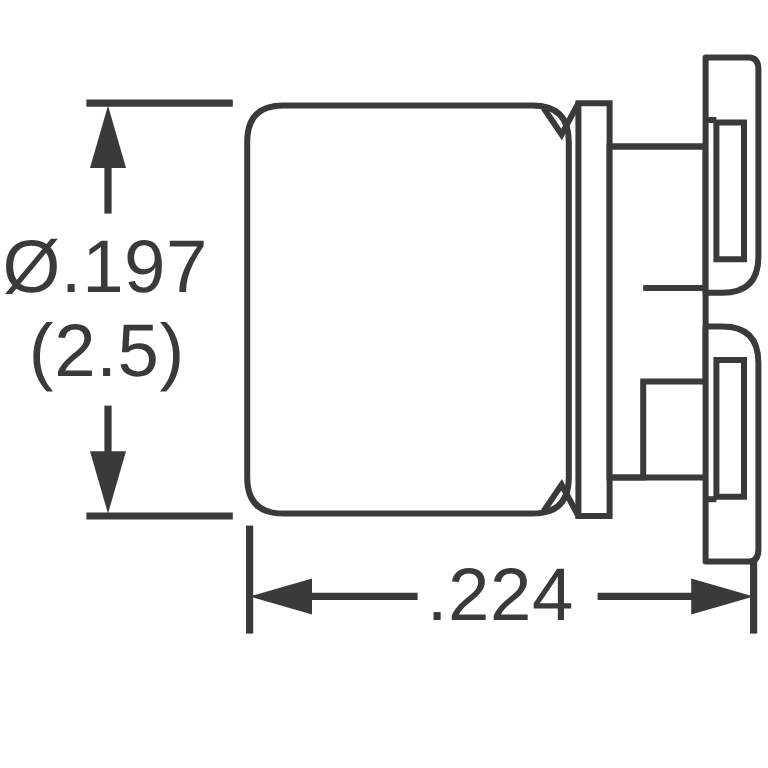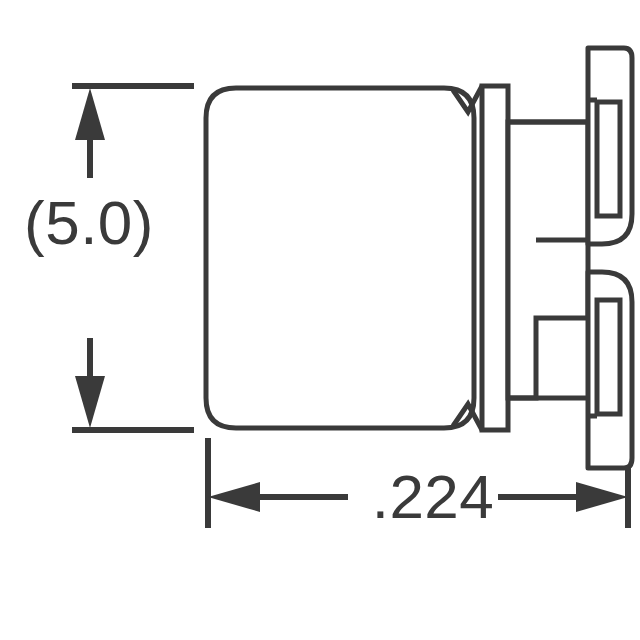--- a/index.html
+++ b/index.html
@@ -41,21 +41,21 @@
     top: 188px;
     font-size: 62px;
     line-height: 70px;
     text-align: left;
   }
   #diameter-dimension-label .line2 {
     display: block;
     padding-left: 22px;
   }
   #length-dimension-label {
-    left: 348px;
+    left: 332px;
     top: 462px;
     font-size: 62px;
     line-height: 70px;
     text-align: center;
     width: 170px;
   }
   #length-dimension-label .line2 {
     display: block;
   }
 </style>
@@ -161,20 +161,21 @@
     </g>
 
     <g>
       <line x1="508" y1="122" x2="588" y2="122" stroke="#3a3a3a" stroke-width="5"></line>
       <line x1="508" y1="398" x2="588" y2="398" stroke="#3a3a3a" stroke-width="5"></line>
     </g>
 
   </svg>
 
   <div class="dim-text" id="diameter-dimension-label">
-    <span class="line2">(5.0)</span>
+    <span>Ø.197</span>
+    <span class="line2">(2.5)</span>
   </div>
 
   <div class="dim-text" id="length-dimension-label">
     <span>.224</span>
   </div>
 
 </div>
 
 </body></html>

